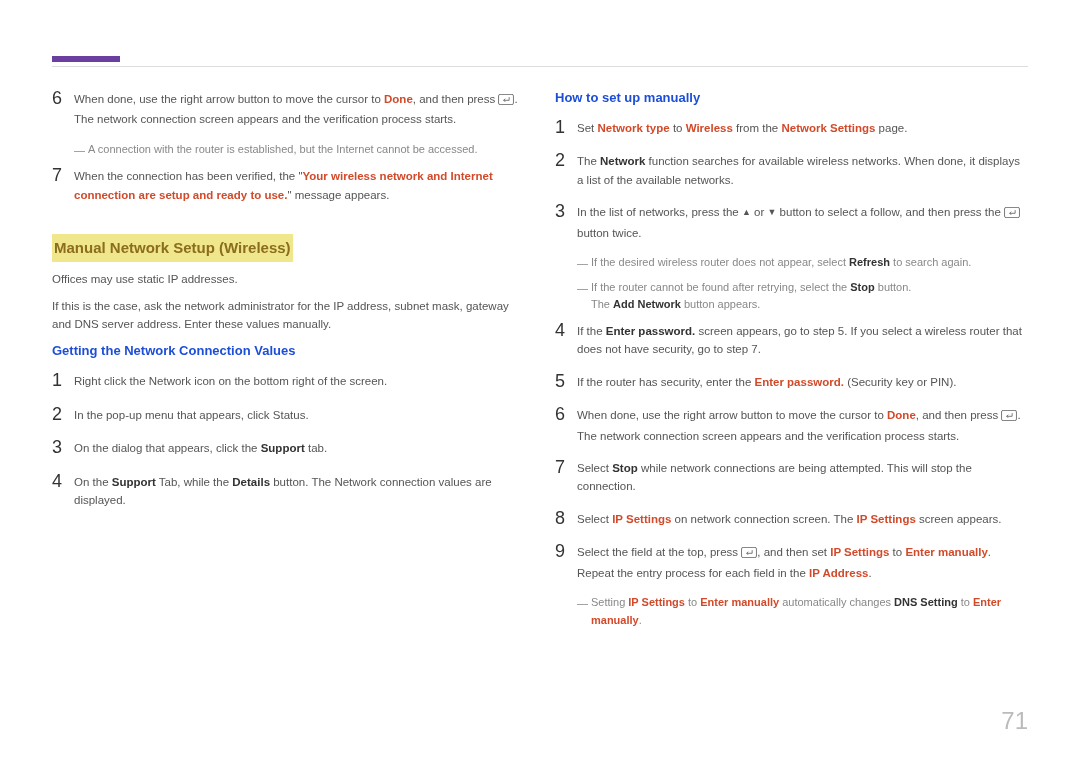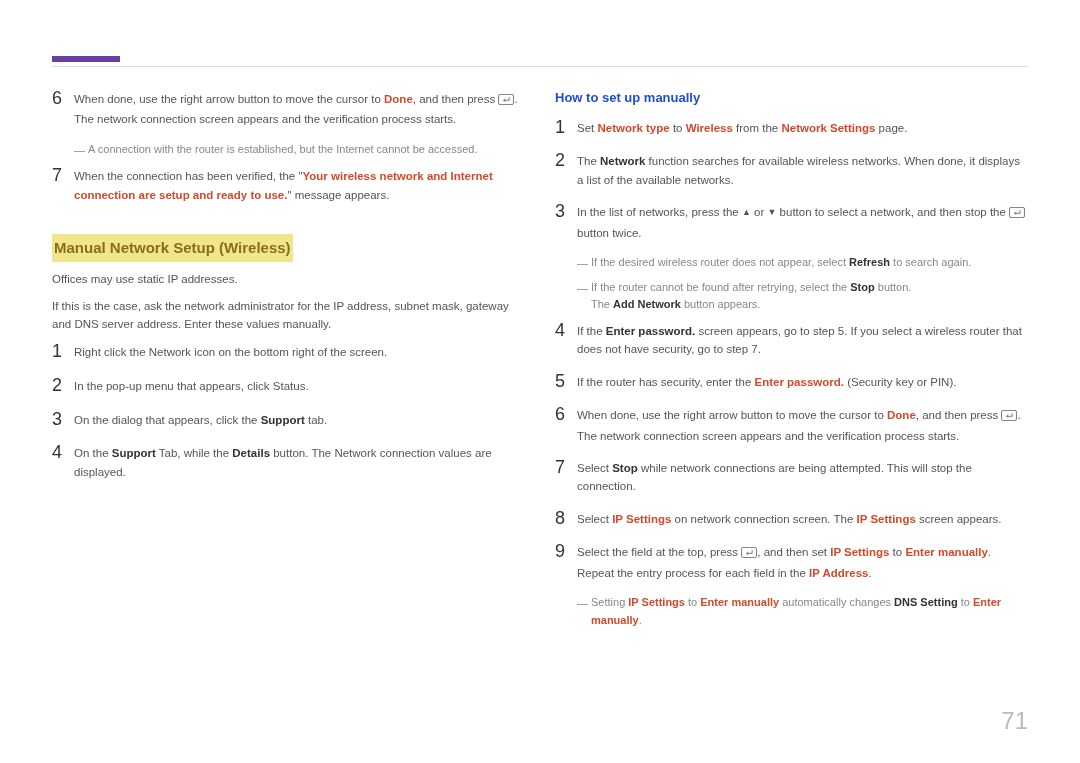--- a/index.html
+++ b/index.html
@@ -56,20 +56,21 @@
         <div class="step-body">
           <span>When the connection has been verified, the "</span><span class="red">Your wireless network and Internet connection are setup and ready to use.</span><span>" message appears.</span>
         </div>
       </div>
 
       <div class="hl">Manual Network Setup (Wireless)</div>
 
       <div class="para">Offices may use static IP addresses.</div>
       <div class="para">If this is the case, ask the network administrator for the IP address, subnet mask, gateway and DNS server address. Enter these values manually.</div>
 
+      <div class="h3">Getting the Network Connection Values</div>
 
       <div class="step">
         <div class="step-num">1</div>
         <div class="step-body">Right click the Network icon on the bottom right of the screen.</div>
       </div>
       <div class="step">
         <div class="step-num">2</div>
         <div class="step-body">In the pop-up menu that appears, click Status.</div>
       </div>
       <div class="step">
@@ -99,21 +100,21 @@
       <div class="step">
         <div class="step-num">2</div>
         <div class="step-body">
           <span>The </span><span class="bold">Network</span><span> function searches for available wireless networks. When done, it displays a list of the available networks.</span>
         </div>
       </div>
 
       <div class="step">
         <div class="step-num">3</div>
         <div class="step-body">
-          <span>In the list of networks, press the </span><span class="tri">▲</span><span> or </span><span class="tri">▼</span><span> button to select a network, and then stop the </span><span class="enter-icon"><svg viewBox="0 0 20 14">
+          <span>In the list of networks, press the </span><span class="tri">▲</span><span> or </span><span class="tri">▼</span><span> button to select a follow, and then press the </span><span class="enter-icon"><svg viewBox="0 0 20 14">
                 <rect x="0.5" y="0.5" width="19" height="13" rx="2" fill="none" stroke="#555" stroke-width="1"></rect>
                 <path d="M14 4 L14 8 L7 8 M9 6 L7 8 L9 10" fill="none" stroke="#555" stroke-width="1"></path>
               </svg></span><span> button twice.</span>
         </div>
       </div>
 
       <div class="note">
         <div class="note-dash">―</div>
         <div class="note-body">
           <span>If the desired wireless router does not appear, select </span><span class="bold">Refresh</span><span> to search again.</span>

